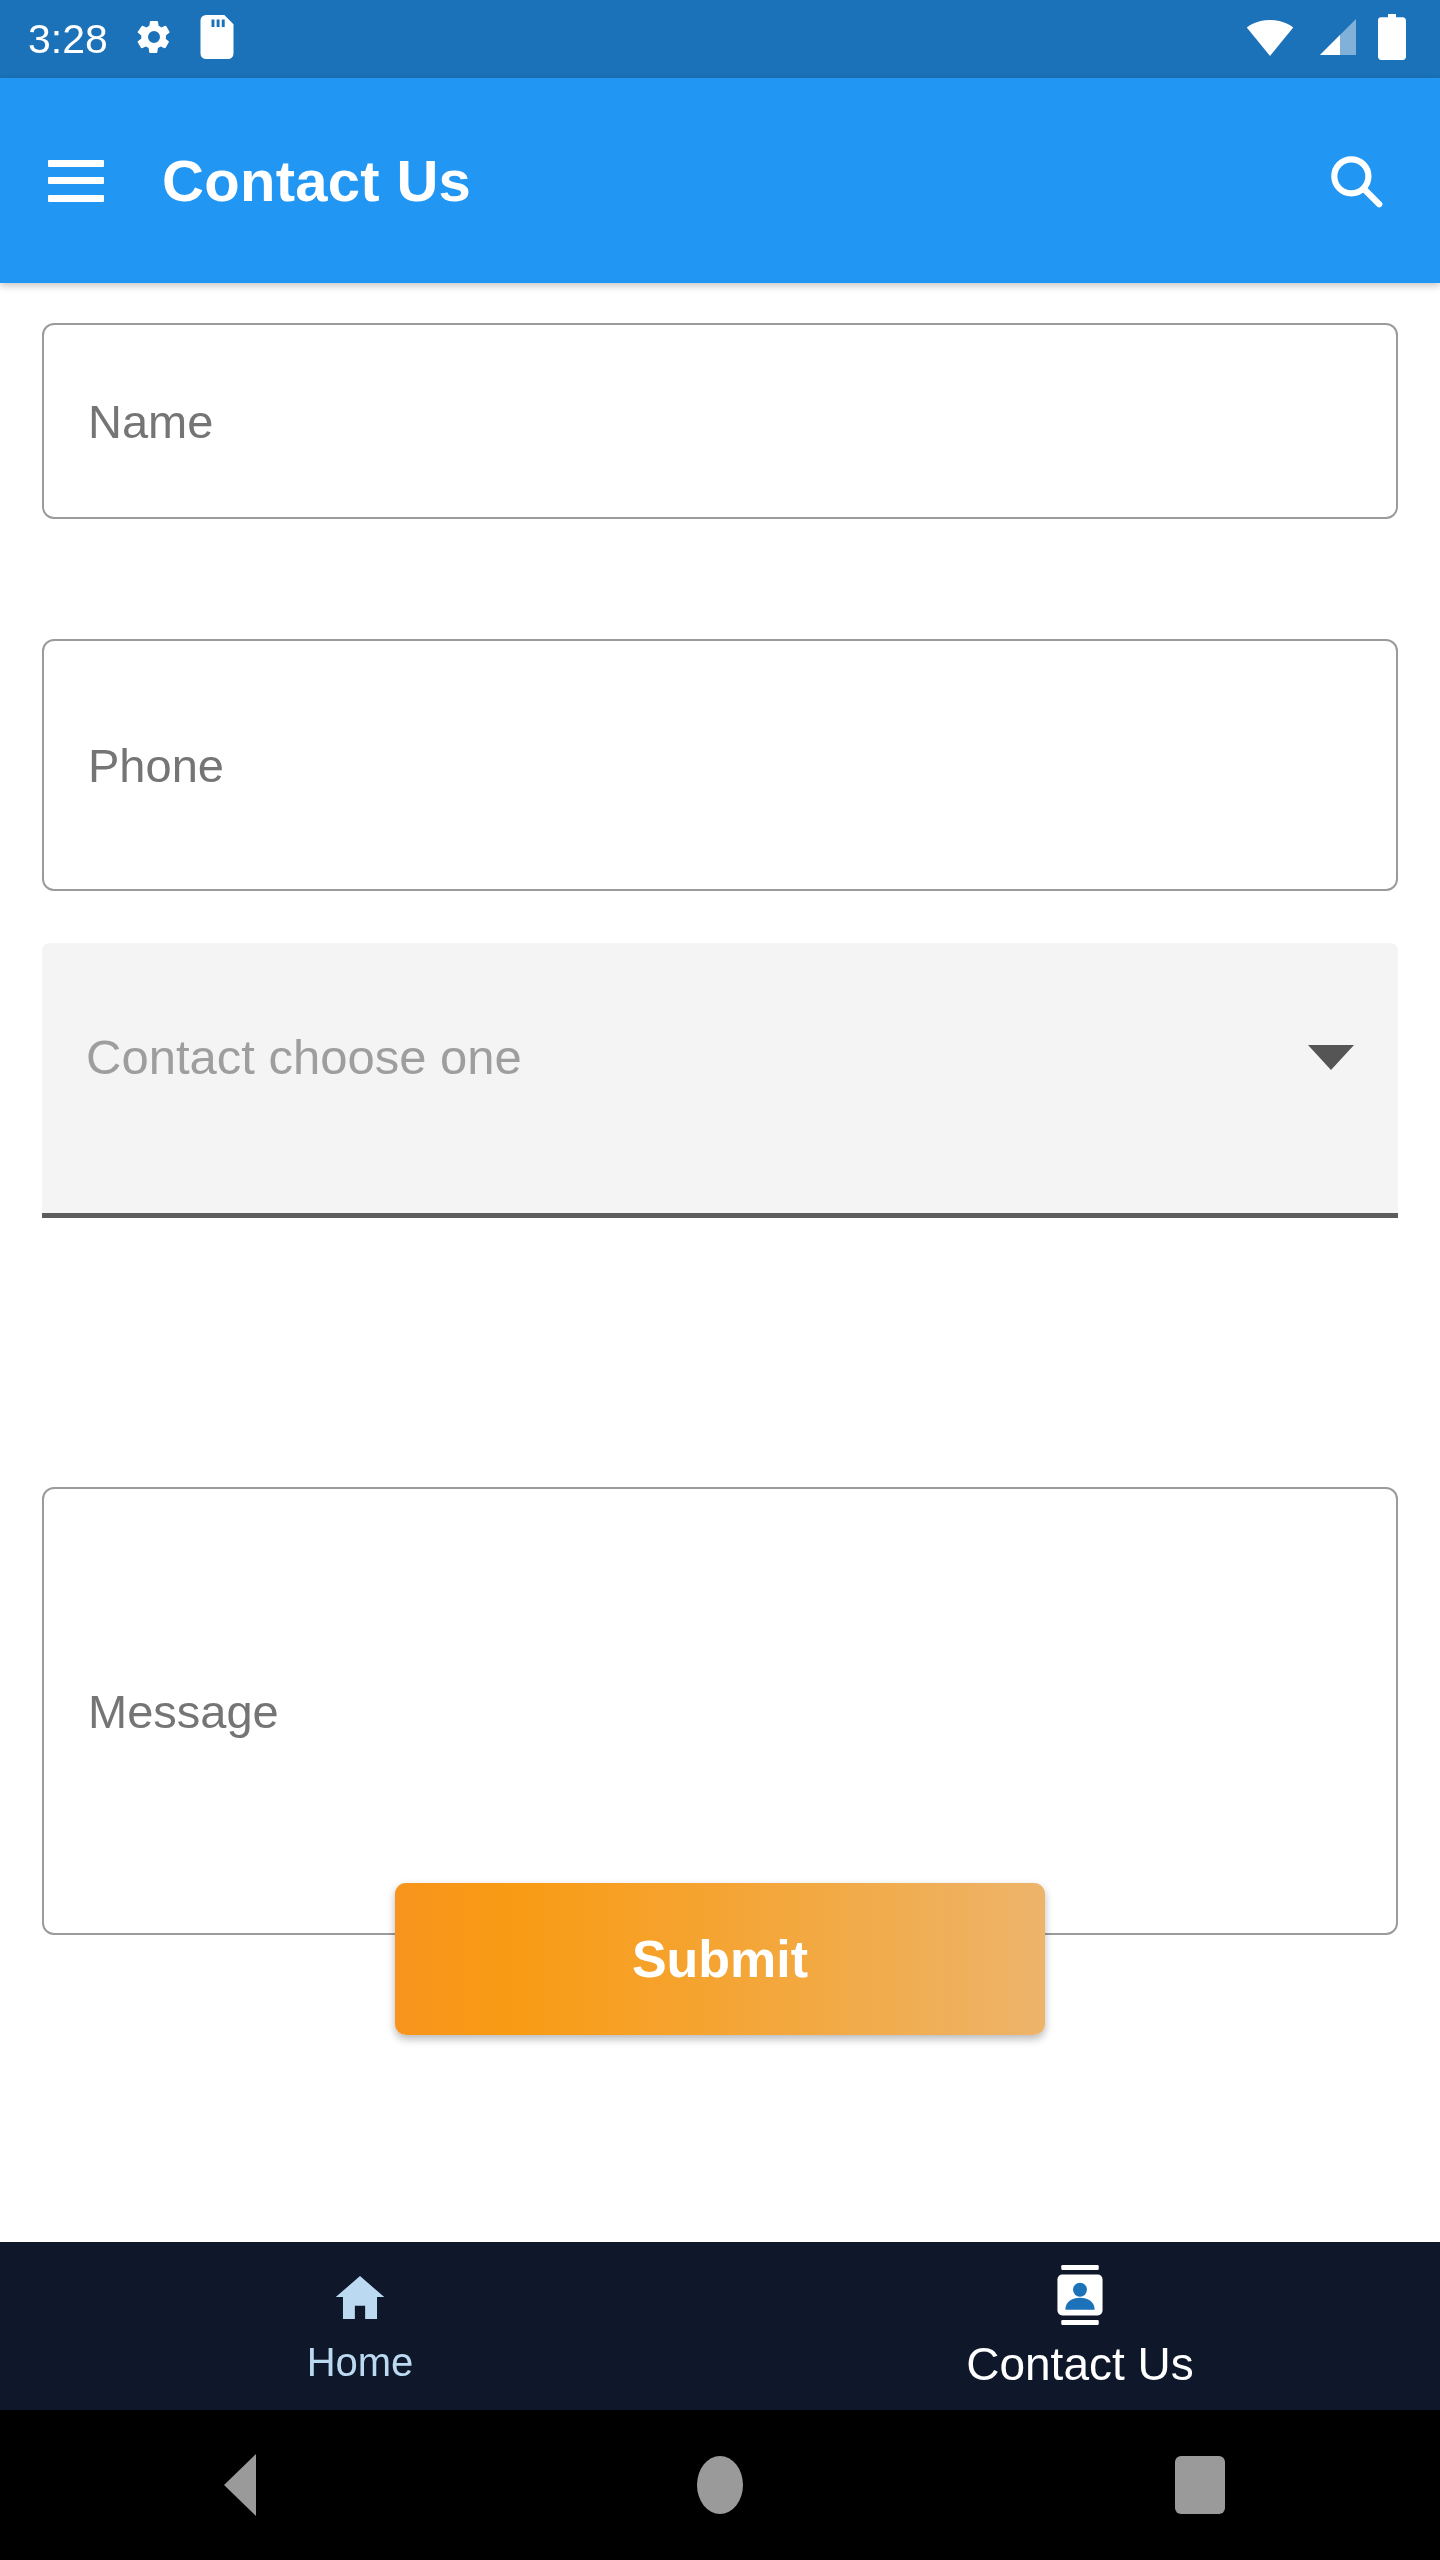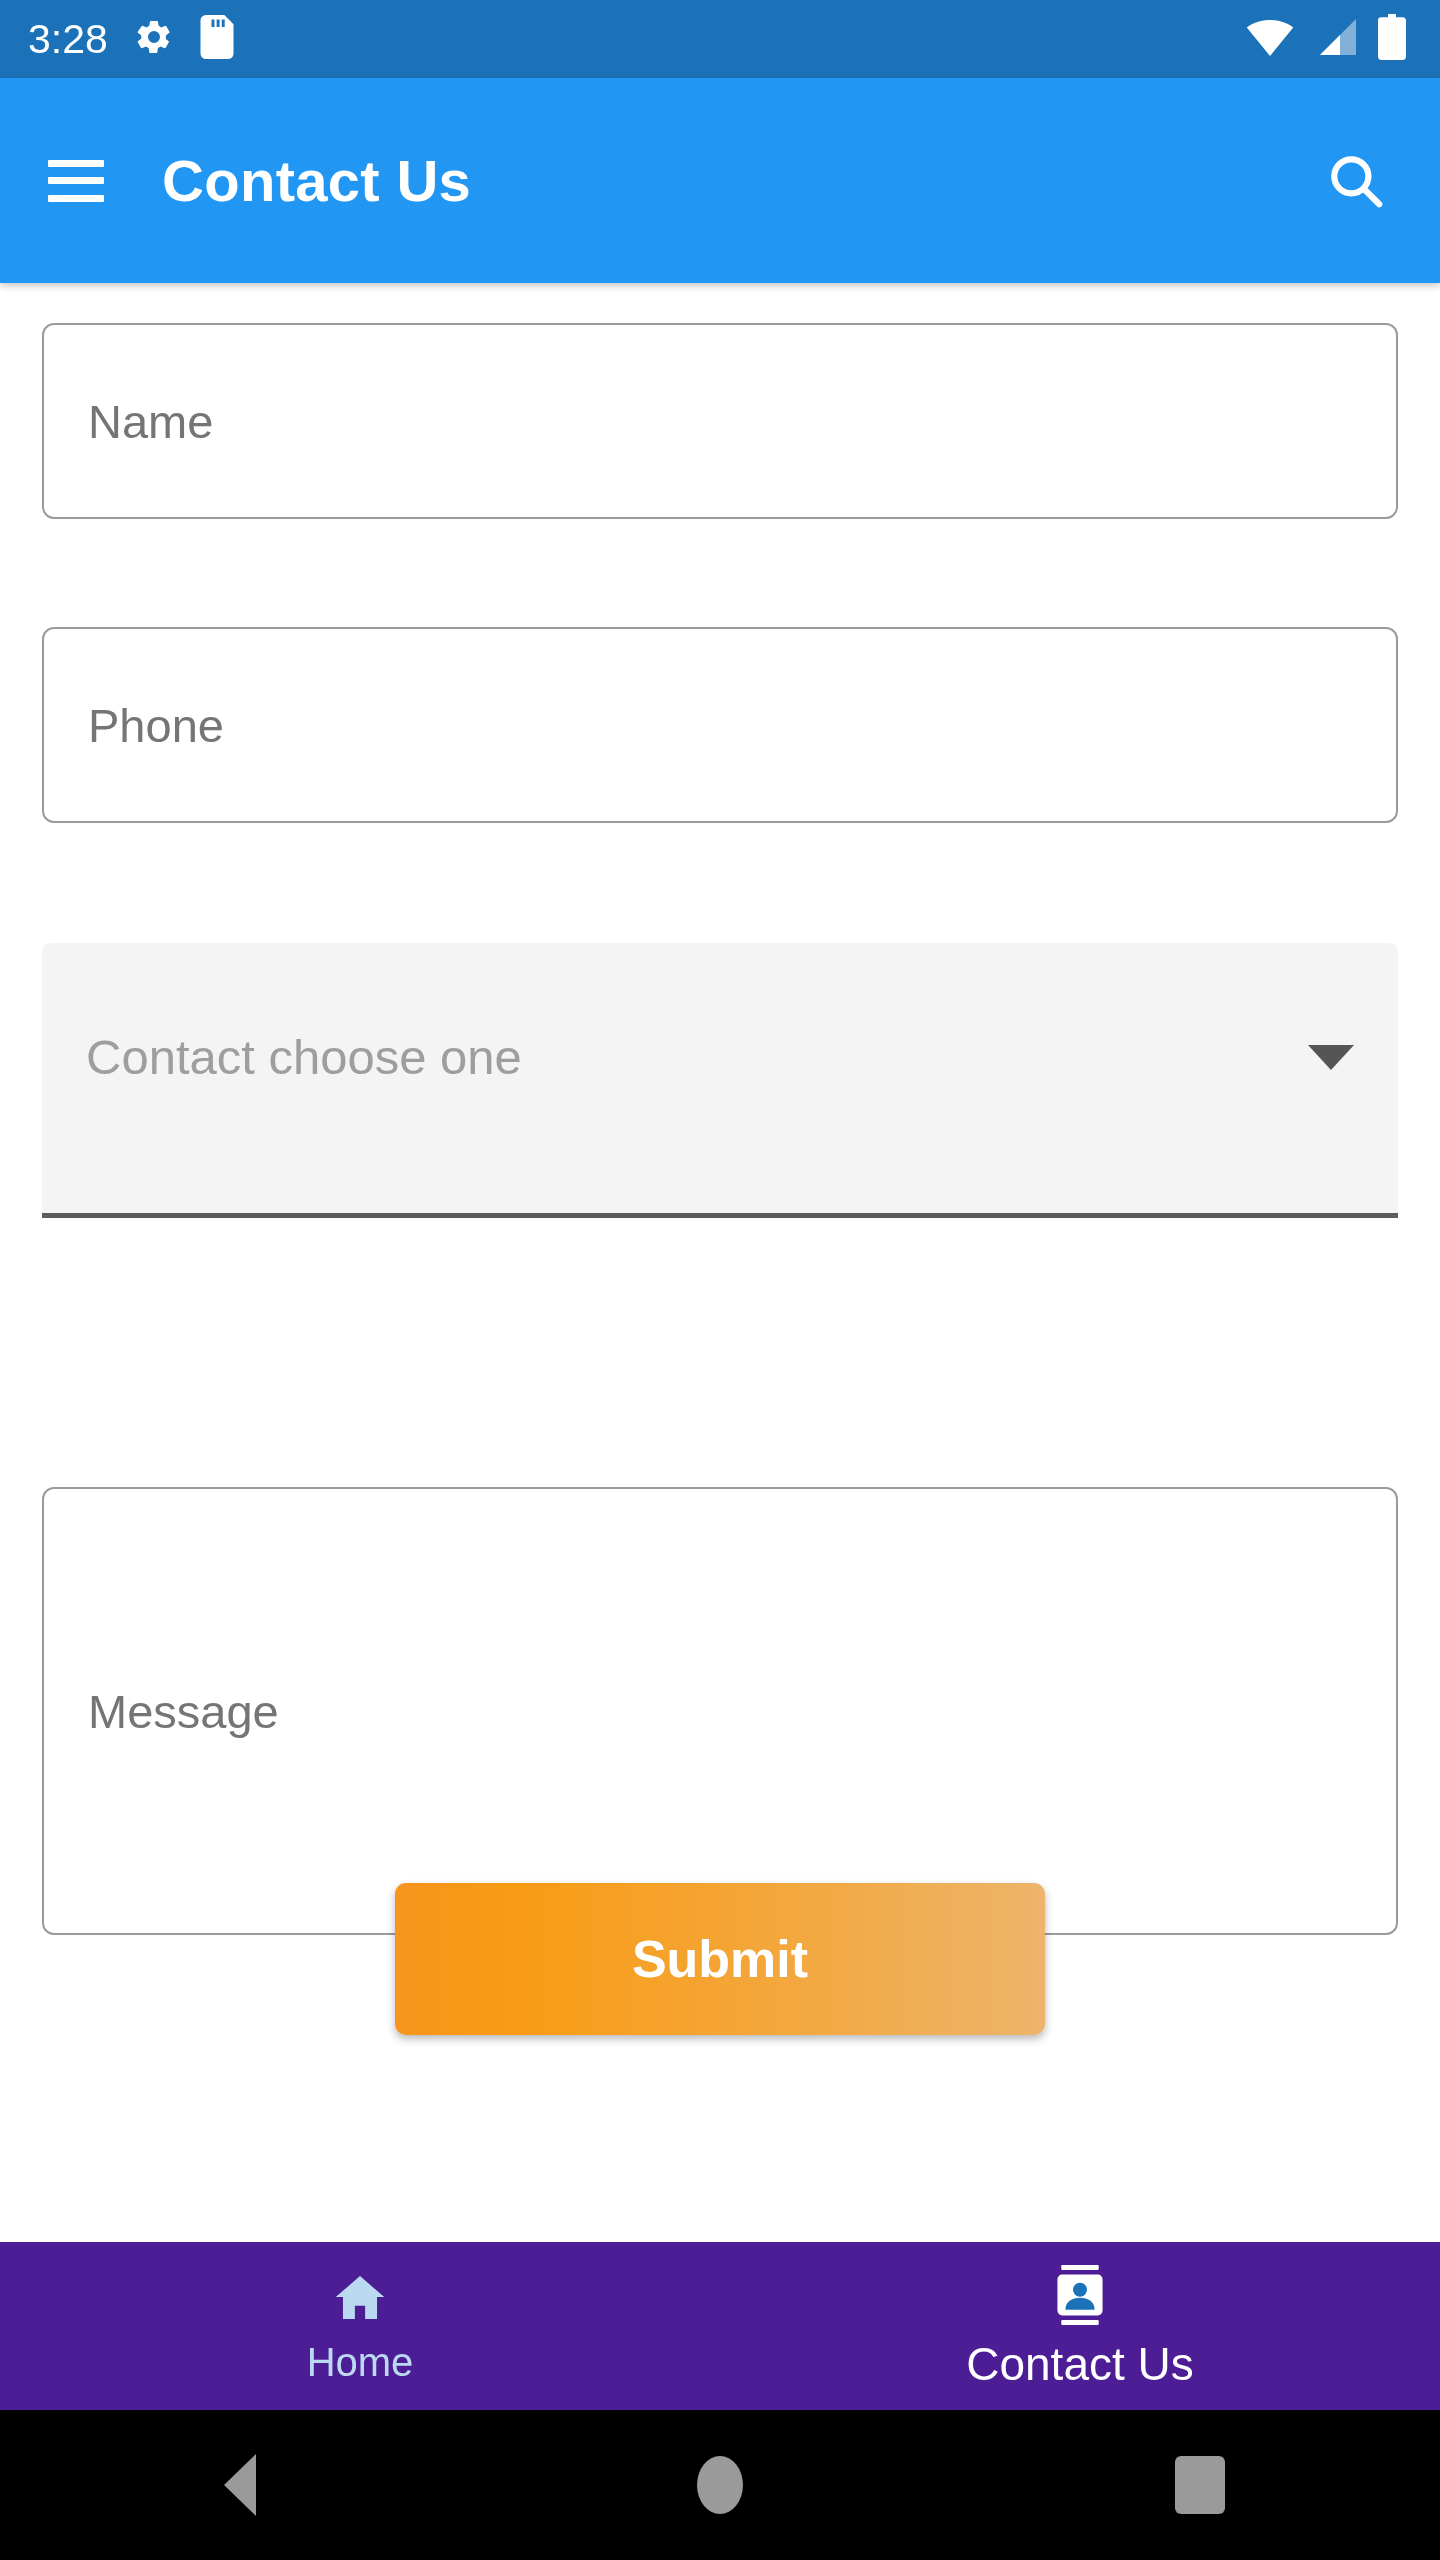--- a/index.html
+++ b/index.html
@@ -82,21 +82,21 @@
     align-items: center;
     padding: 0 44px;
   }
   .field .ph {
     color: #757575;
     font-size: 47px;
     font-weight: 400;
     line-height: 1;
   }
   #name-field  { top: 40px;  height: 196px; }
-  #phone-field { top: 344px; height: 196px; }
+  #phone-field { top: 356px; height: 252px; }
 
   
   .dropdown {
     position: absolute;
     left: 42px; top: 660px;
     width: 1356px; height: 275px;
     background: #f4f4f4;
     border-top-left-radius: 8px;
     border-top-right-radius: 8px;
     border-bottom: 5px solid #5c5c5c;
@@ -145,21 +145,21 @@
     font-family: "Liberation Sans", sans-serif;
     font-size: 52px;
     font-weight: bold;
     cursor: pointer;
     box-shadow: 0 4px 8px rgba(0,0,0,0.28);
   }
 
   
   .bottom-nav {
     height: 168px;
-    background: #4c1d95;
+    background: #0f172a;
     display: flex;
     flex: 0 0 auto;
   }
   .nav-item {
     flex: 1 1 0;
     display: flex; flex-direction: column;
     align-items: center; justify-content: center;
     gap: 12px;
     cursor: pointer;
   }

